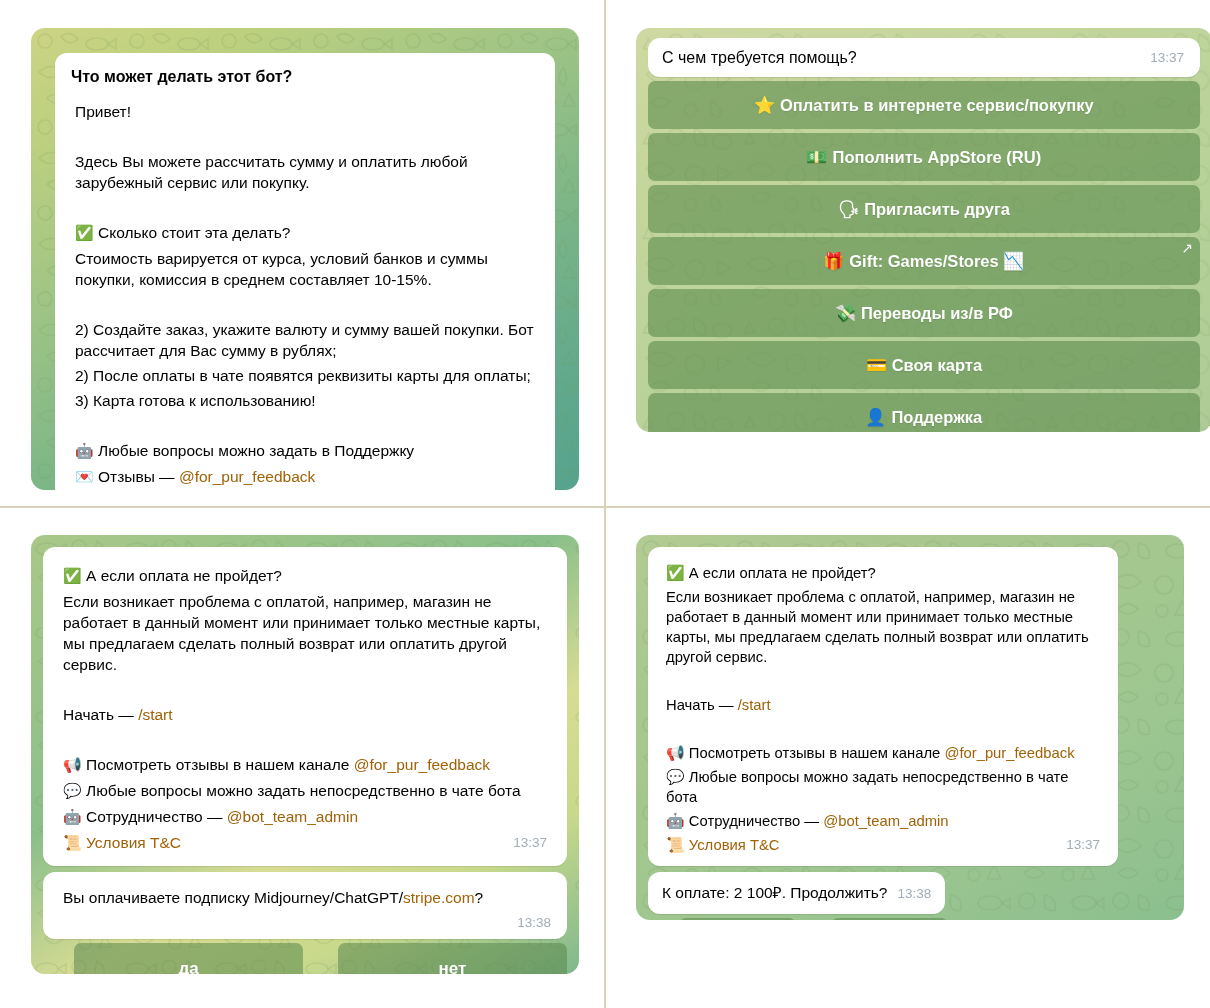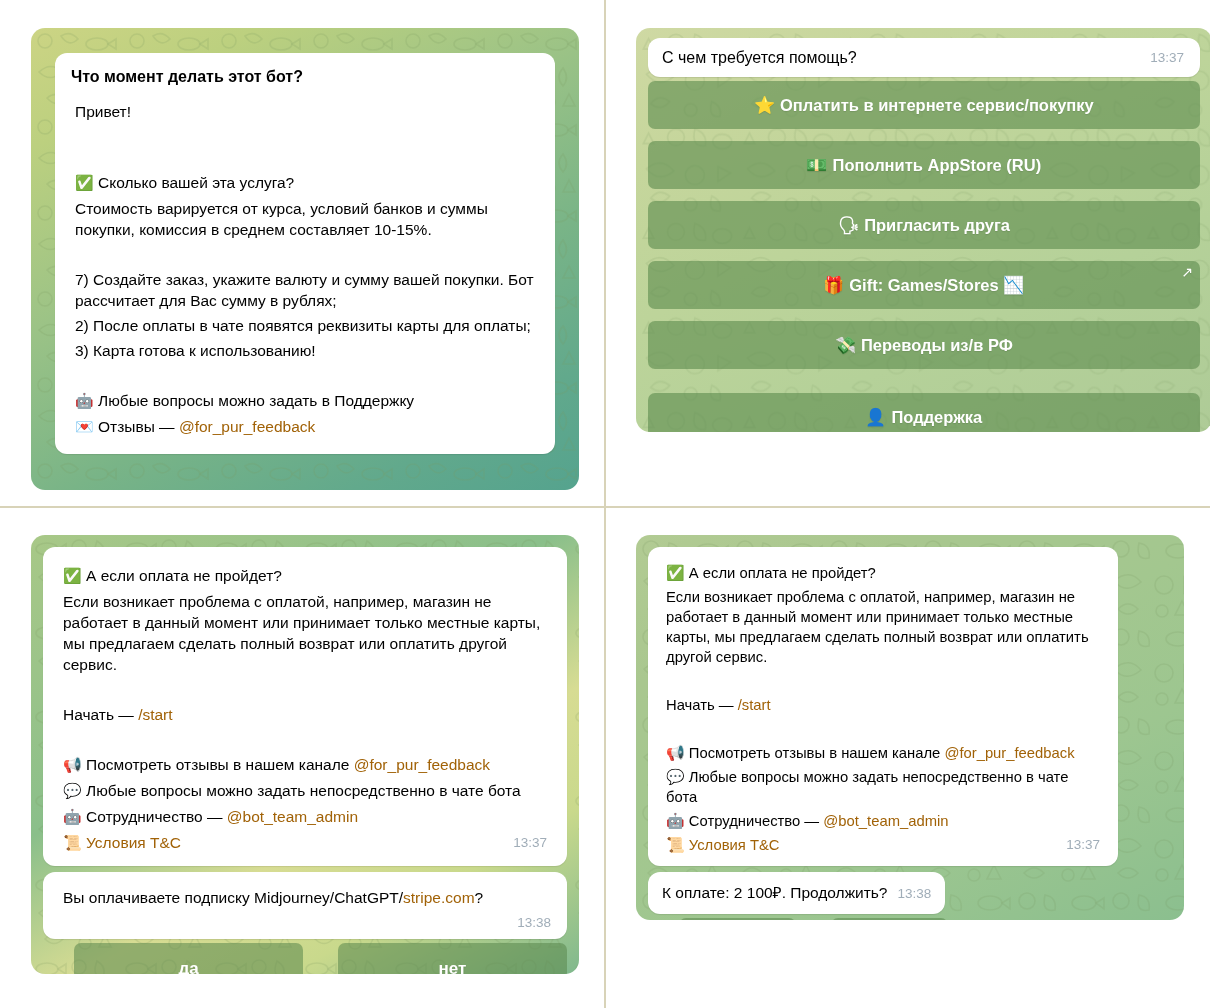--- a/index.html
+++ b/index.html
@@ -70,21 +70,21 @@
   .link { color: #a16207; }
   .time {
     color: #a0adb8; font-size: 13.5px; white-space: nowrap;
   }
   .time-right { float: right; margin-left: 12px; }
   .time-inline { color:#a0adb8; font-size:13.5px; margin-left:10px; }
   .time-tr { text-align: right; color:#a0adb8; font-size:13.5px; margin-top: 2px;}
   .emj { font-family: "DejaVu Sans", sans-serif; font-size: 15px; }
 
   
-  .kb { display: flex; flex-direction: column; gap: 12px; margin-top: 4px; }
+  .kb { display: flex; flex-direction: column; gap: 4px; margin-top: 4px; }
   .kb-row { display: flex; gap: 4px; }
   .kb-btn {
     position: relative;
     flex: 1;
     background: rgba(94,140,79,.62);
     color: #fff;
     font-size: 16.5px;
     font-weight: bold;
     text-align: center;
     padding: 14px 8px;
@@ -131,28 +131,29 @@
             <circle cx="58" cy="74" r="6"></circle>
             <path d="M78 66 l6 12 l-12 0z"></path>
           </g>
         </pattern>
       </defs>
       <rect width="548" height="462" fill="url(#dood1)"></rect>
     </svg>
 
     <div class="panel-content" style="padding:25px 24px 0 24px;">
       <div class="bubble">
-        <div class="hdr">Что момент делать этот бот?</div>
+        <div class="hdr">Что может делать этот бот?</div>
         <p>Привет!</p>
         <div class="spacer"></div>
-        <div class="spacer"></div>
-        <p><span class="emj">✅</span> <span>Сколько вашей эта услуга?</span></p>
+        <p>Здесь Вы можете рассчитать сумму и оплатить любой зарубежный сервис или покупку.</p>
+        <div class="spacer"></div>
+        <p><span class="emj">✅</span> <span>Сколько стоит эта делать?</span></p>
         <p>Стоимость варируется от курса, условий банков и суммы покупки, комиссия в среднем составляет 10-15%.</p>
         <div class="spacer"></div>
-        <p>7) Создайте заказ, укажите валюту и сумму вашей покупки. Бот рассчитает для Вас сумму в рублях;</p>
+        <p>2) Создайте заказ, укажите валюту и сумму вашей покупки. Бот рассчитает для Вас сумму в рублях;</p>
         <p>2) После оплаты в чате появятся реквизиты карты для оплаты;</p>
         <p>3) Карта готова к использованию!</p>
         <div class="spacer"></div>
         <p><span class="emj">🤖</span> <span>Любые вопросы можно задать в Поддержку</span></p>
         <p><span class="emj">💌</span> <span>Отзывы — </span><span class="link">@for_pur_feedback</span></p>
       </div>
     </div>
   </div>
 
   <div class="panel" id="panel-tr">
@@ -204,20 +205,23 @@
             <span class="corner-arrow">↗</span>
             <span class="lbl"><span class="emj">🎁</span> <span>Gift: Games/Stores</span> <span class="emj">📉</span></span>
           </div>
         </div>
         <div class="kb-row">
           <div class="kb-btn">
             <span class="lbl"><span class="emj">💸</span> <span>Переводы из/в РФ</span></span>
           </div>
         </div>
         <div class="kb-row">
+          <div class="kb-btn">
+            <span class="lbl"><span class="emj">💳</span> <span>Своя карта</span></span>
+          </div>
         </div>
         <div class="kb-row">
           <div class="kb-btn">
             <span class="lbl"><span class="emj">👤</span> <span>Поддержка</span></span>
           </div>
         </div>
       </div>
     </div>
   </div>
 

